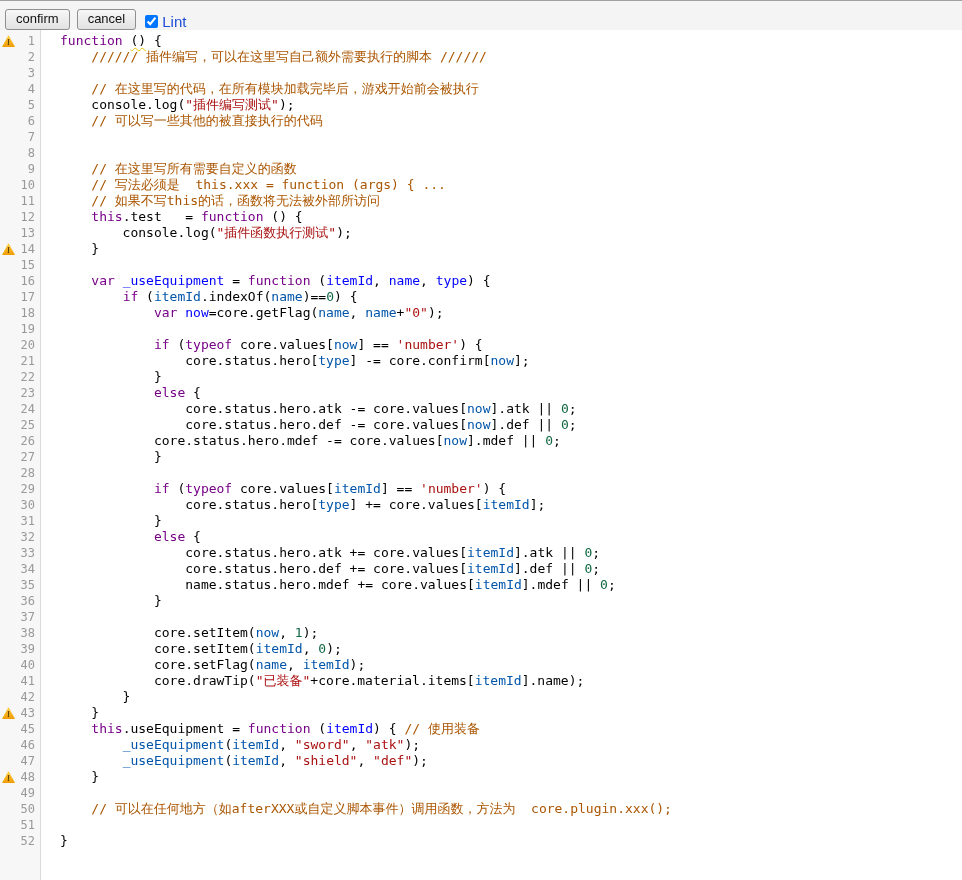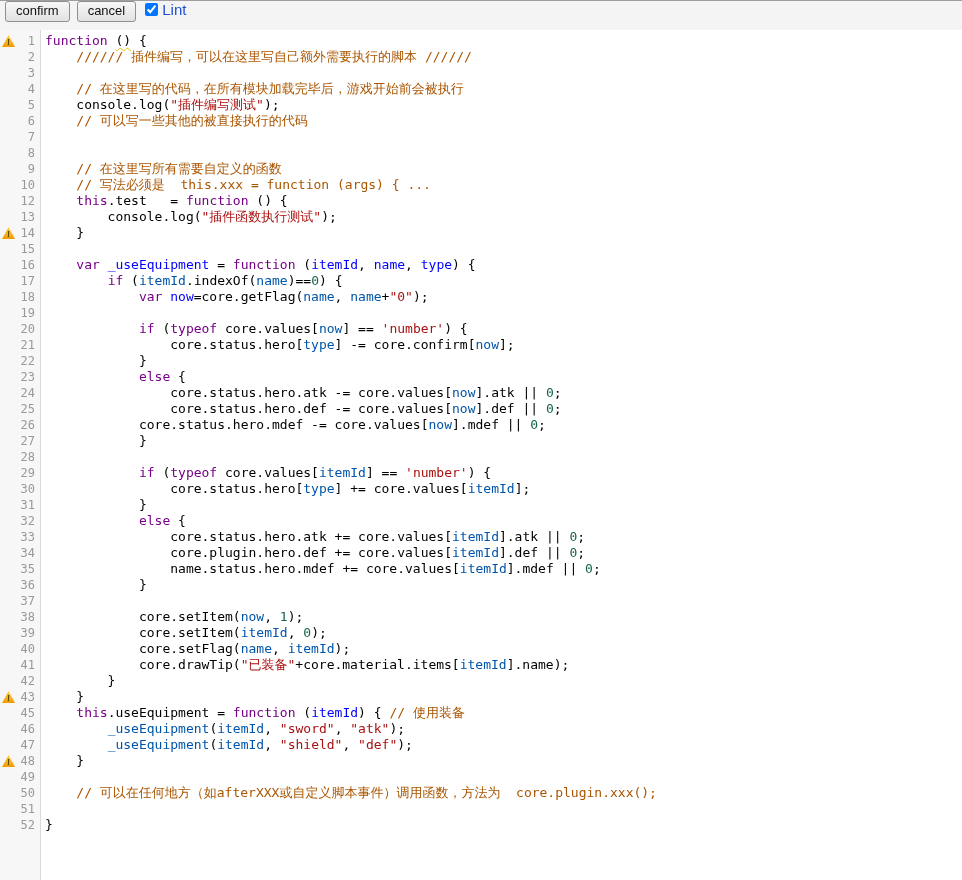--- a/index.html
+++ b/index.html
@@ -8,21 +8,21 @@
     width: 962px; height: 880px; overflow: hidden;
     background: #fff;
     font-family: "Liberation Sans", sans-serif;
   }
 
   
   .toolbar {
     height: 30px;
     background: #f4f4f4;
     border-top: 1px solid #9f9f9f;
-    display: flex; align-items: flex-start;
+    display: flex; align-items: flex-end;
     padding-left: 5px;
   }
   .tb-btn {
     font-family: "Liberation Sans", sans-serif;
     font-size: 13px; color: #111;
     background: linear-gradient(#f7f7f7, #e2e2e2);
     border: 1px solid #8f8f8f;
     border-radius: 3px;
     padding: 2px 10px 3px 10px;
     margin-right: 7px;
@@ -54,21 +54,21 @@
   .marker {
     flex: none; width: 17px;
     display: flex; align-items: center;
     padding-left: 2px;
   }
   .ln {
     flex: none; width: 23px;
     text-align: right; padding-right: 5px;
     color: #999; font-size: 12px;
   }
-  .code { flex: 1; padding-left: 5px; color: #000; }
+  .code { flex: 1; padding-left: 20px; color: #000; }
 
   
   .warn-icon {
     position: relative; width: 13px; height: 12px;
     background: linear-gradient(#ffd24a, #f09b00);
     clip-path: polygon(50% 0, 100% 100%, 0 100%);
   }
   .warn-icon::after {
     content: "!";
     position: absolute; left: 0; right: 0; top: 2px;
@@ -108,20 +108,21 @@
     <div class="line"><span class="marker"><span class="warn-icon"></span></span><span class="ln">1</span><span class="code"><span class="tok-k">function</span><span class="tok-pl"> </span><span class="tok-sq">()</span><span class="tok-pl"> {</span></span></div>
     <div class="line"><span class="marker"></span><span class="ln">2</span><span class="code"><span class="tok-pl">    </span><span class="tok-c">////// 插件编写，可以在这里写自己额外需要执行的脚本 //////</span></span></div>
     <div class="line"><span class="marker"></span><span class="ln">3</span><span class="code"></span></div>
     <div class="line"><span class="marker"></span><span class="ln">4</span><span class="code"><span class="tok-pl">    </span><span class="tok-c">// 在这里写的代码，在所有模块加载完毕后，游戏开始前会被执行</span></span></div>
     <div class="line"><span class="marker"></span><span class="ln">5</span><span class="code"><span class="tok-pl">    console.log(</span><span class="tok-s">"插件编写测试"</span><span class="tok-pl">);</span></span></div>
     <div class="line"><span class="marker"></span><span class="ln">6</span><span class="code"><span class="tok-pl">    </span><span class="tok-c">// 可以写一些其他的被直接执行的代码</span></span></div>
     <div class="line"><span class="marker"></span><span class="ln">7</span><span class="code"></span></div>
     <div class="line"><span class="marker"></span><span class="ln">8</span><span class="code"></span></div>
     <div class="line"><span class="marker"></span><span class="ln">9</span><span class="code"><span class="tok-pl">    </span><span class="tok-c">// 在这里写所有需要自定义的函数</span></span></div>
     <div class="line"><span class="marker"></span><span class="ln">10</span><span class="code"><span class="tok-pl">    </span><span class="tok-c">// 写法必须是  this.xxx = function (args) { ...</span></span></div>
+    <div class="line"><span class="marker"></span><span class="ln">11</span><span class="code"><span class="tok-pl">    </span><span class="tok-c">// 如果不写this的话，函数将无法被外部所访问</span></span></div>
     <div class="line"><span class="marker"></span><span class="ln">12</span><span class="code"><span class="tok-pl">    </span><span class="tok-k">this</span><span class="tok-pl">.test   = </span><span class="tok-k">function</span><span class="tok-pl"> () {</span></span></div>
     <div class="line"><span class="marker"></span><span class="ln">13</span><span class="code"><span class="tok-pl">        console.log(</span><span class="tok-s">"插件函数执行测试"</span><span class="tok-pl">);</span></span></div>
     <div class="line"><span class="marker"><span class="warn-icon"></span></span><span class="ln">14</span><span class="code"><span class="tok-pl">    }</span></span></div>
     <div class="line"><span class="marker"></span><span class="ln">15</span><span class="code"></span></div>
     <div class="line"><span class="marker"></span><span class="ln">16</span><span class="code"><span class="tok-pl">    </span><span class="tok-k">var</span><span class="tok-pl"> </span><span class="tok-d">_useEquipment</span><span class="tok-pl"> = </span><span class="tok-k">function</span><span class="tok-pl"> (</span><span class="tok-d">itemId</span><span class="tok-pl">, </span><span class="tok-d">name</span><span class="tok-pl">, </span><span class="tok-d">type</span><span class="tok-pl">) {</span></span></div>
     <div class="line"><span class="marker"></span><span class="ln">17</span><span class="code"><span class="tok-pl">        </span><span class="tok-k">if</span><span class="tok-pl"> (</span><span class="tok-v">itemId</span><span class="tok-pl">.indexOf(</span><span class="tok-v">name</span><span class="tok-pl">)==</span><span class="tok-n">0</span><span class="tok-pl">) {</span></span></div>
     <div class="line"><span class="marker"></span><span class="ln">18</span><span class="code"><span class="tok-pl">            </span><span class="tok-k">var</span><span class="tok-pl"> </span><span class="tok-d">now</span><span class="tok-pl">=core.getFlag(</span><span class="tok-v">name</span><span class="tok-pl">, </span><span class="tok-v">name</span><span class="tok-pl">+</span><span class="tok-s">"0"</span><span class="tok-pl">);</span></span></div>
     <div class="line"><span class="marker"></span><span class="ln">19</span><span class="code"></span></div>
     <div class="line"><span class="marker"></span><span class="ln">20</span><span class="code"><span class="tok-pl">            </span><span class="tok-k">if</span><span class="tok-pl"> (</span><span class="tok-k">typeof</span><span class="tok-pl"> core.values[</span><span class="tok-v">now</span><span class="tok-pl">] == </span><span class="tok-s">'number'</span><span class="tok-pl">) {</span></span></div>
     <div class="line"><span class="marker"></span><span class="ln">21</span><span class="code"><span class="tok-pl">                core.status.hero[</span><span class="tok-v">type</span><span class="tok-pl">] -= core.confirm[</span><span class="tok-v">now</span><span class="tok-pl">];</span></span></div>
@@ -130,21 +131,21 @@
     <div class="line"><span class="marker"></span><span class="ln">24</span><span class="code"><span class="tok-pl">                core.status.hero.atk -= core.values[</span><span class="tok-v">now</span><span class="tok-pl">].atk || </span><span class="tok-n">0</span><span class="tok-pl">;</span></span></div>
     <div class="line"><span class="marker"></span><span class="ln">25</span><span class="code"><span class="tok-pl">                core.status.hero.def -= core.values[</span><span class="tok-v">now</span><span class="tok-pl">].def || </span><span class="tok-n">0</span><span class="tok-pl">;</span></span></div>
     <div class="line"><span class="marker"></span><span class="ln">26</span><span class="code"><span class="tok-pl">            core.status.hero.mdef -= core.values[</span><span class="tok-v">now</span><span class="tok-pl">].mdef || </span><span class="tok-n">0</span><span class="tok-pl">;</span></span></div>
     <div class="line"><span class="marker"></span><span class="ln">27</span><span class="code"><span class="tok-pl">            }</span></span></div>
     <div class="line"><span class="marker"></span><span class="ln">28</span><span class="code"></span></div>
     <div class="line"><span class="marker"></span><span class="ln">29</span><span class="code"><span class="tok-pl">            </span><span class="tok-k">if</span><span class="tok-pl"> (</span><span class="tok-k">typeof</span><span class="tok-pl"> core.values[</span><span class="tok-v">itemId</span><span class="tok-pl">] == </span><span class="tok-s">'number'</span><span class="tok-pl">) {</span></span></div>
     <div class="line"><span class="marker"></span><span class="ln">30</span><span class="code"><span class="tok-pl">                core.status.hero[</span><span class="tok-v">type</span><span class="tok-pl">] += core.values[</span><span class="tok-v">itemId</span><span class="tok-pl">];</span></span></div>
     <div class="line"><span class="marker"></span><span class="ln">31</span><span class="code"><span class="tok-pl">            }</span></span></div>
     <div class="line"><span class="marker"></span><span class="ln">32</span><span class="code"><span class="tok-pl">            </span><span class="tok-k">else</span><span class="tok-pl"> {</span></span></div>
     <div class="line"><span class="marker"></span><span class="ln">33</span><span class="code"><span class="tok-pl">                core.status.hero.atk += core.values[</span><span class="tok-v">itemId</span><span class="tok-pl">].atk || </span><span class="tok-n">0</span><span class="tok-pl">;</span></span></div>
-    <div class="line"><span class="marker"></span><span class="ln">34</span><span class="code"><span class="tok-pl">                core.plugin.hero.def += core.values[</span><span class="tok-v">itemId</span><span class="tok-pl">].def || </span><span class="tok-n">0</span><span class="tok-pl">;</span></span></div>
+    <div class="line"><span class="marker"></span><span class="ln">34</span><span class="code"><span class="tok-pl">                core.status.hero.def += core.values[</span><span class="tok-v">itemId</span><span class="tok-pl">].def || </span><span class="tok-n">0</span><span class="tok-pl">;</span></span></div>
     <div class="line"><span class="marker"></span><span class="ln">35</span><span class="code"><span class="tok-pl">                name.status.hero.mdef += core.values[</span><span class="tok-v">itemId</span><span class="tok-pl">].mdef || </span><span class="tok-n">0</span><span class="tok-pl">;</span></span></div>
     <div class="line"><span class="marker"></span><span class="ln">36</span><span class="code"><span class="tok-pl">            }</span></span></div>
     <div class="line"><span class="marker"></span><span class="ln">37</span><span class="code"></span></div>
     <div class="line"><span class="marker"></span><span class="ln">38</span><span class="code"><span class="tok-pl">            core.setItem(</span><span class="tok-v">now</span><span class="tok-pl">, </span><span class="tok-n">1</span><span class="tok-pl">);</span></span></div>
     <div class="line"><span class="marker"></span><span class="ln">39</span><span class="code"><span class="tok-pl">            core.setItem(</span><span class="tok-v">itemId</span><span class="tok-pl">, </span><span class="tok-n">0</span><span class="tok-pl">);</span></span></div>
     <div class="line"><span class="marker"></span><span class="ln">40</span><span class="code"><span class="tok-pl">            core.setFlag(</span><span class="tok-v">name</span><span class="tok-pl">, </span><span class="tok-v">itemId</span><span class="tok-pl">);</span></span></div>
     <div class="line"><span class="marker"></span><span class="ln">41</span><span class="code"><span class="tok-pl">            core.drawTip(</span><span class="tok-s">"已装备"</span><span class="tok-pl">+core.material.items[</span><span class="tok-v">itemId</span><span class="tok-pl">].name);</span></span></div>
     <div class="line"><span class="marker"></span><span class="ln">42</span><span class="code"><span class="tok-pl">        }</span></span></div>
     <div class="line"><span class="marker"><span class="warn-icon"></span></span><span class="ln">43</span><span class="code"><span class="tok-pl">    }</span></span></div>
     <div class="line"><span class="marker"></span><span class="ln">45</span><span class="code"><span class="tok-pl">    </span><span class="tok-k">this</span><span class="tok-pl">.useEquipment = </span><span class="tok-k">function</span><span class="tok-pl"> (</span><span class="tok-d">itemId</span><span class="tok-pl">) { </span><span class="tok-c">// 使用装备</span></span></div>

